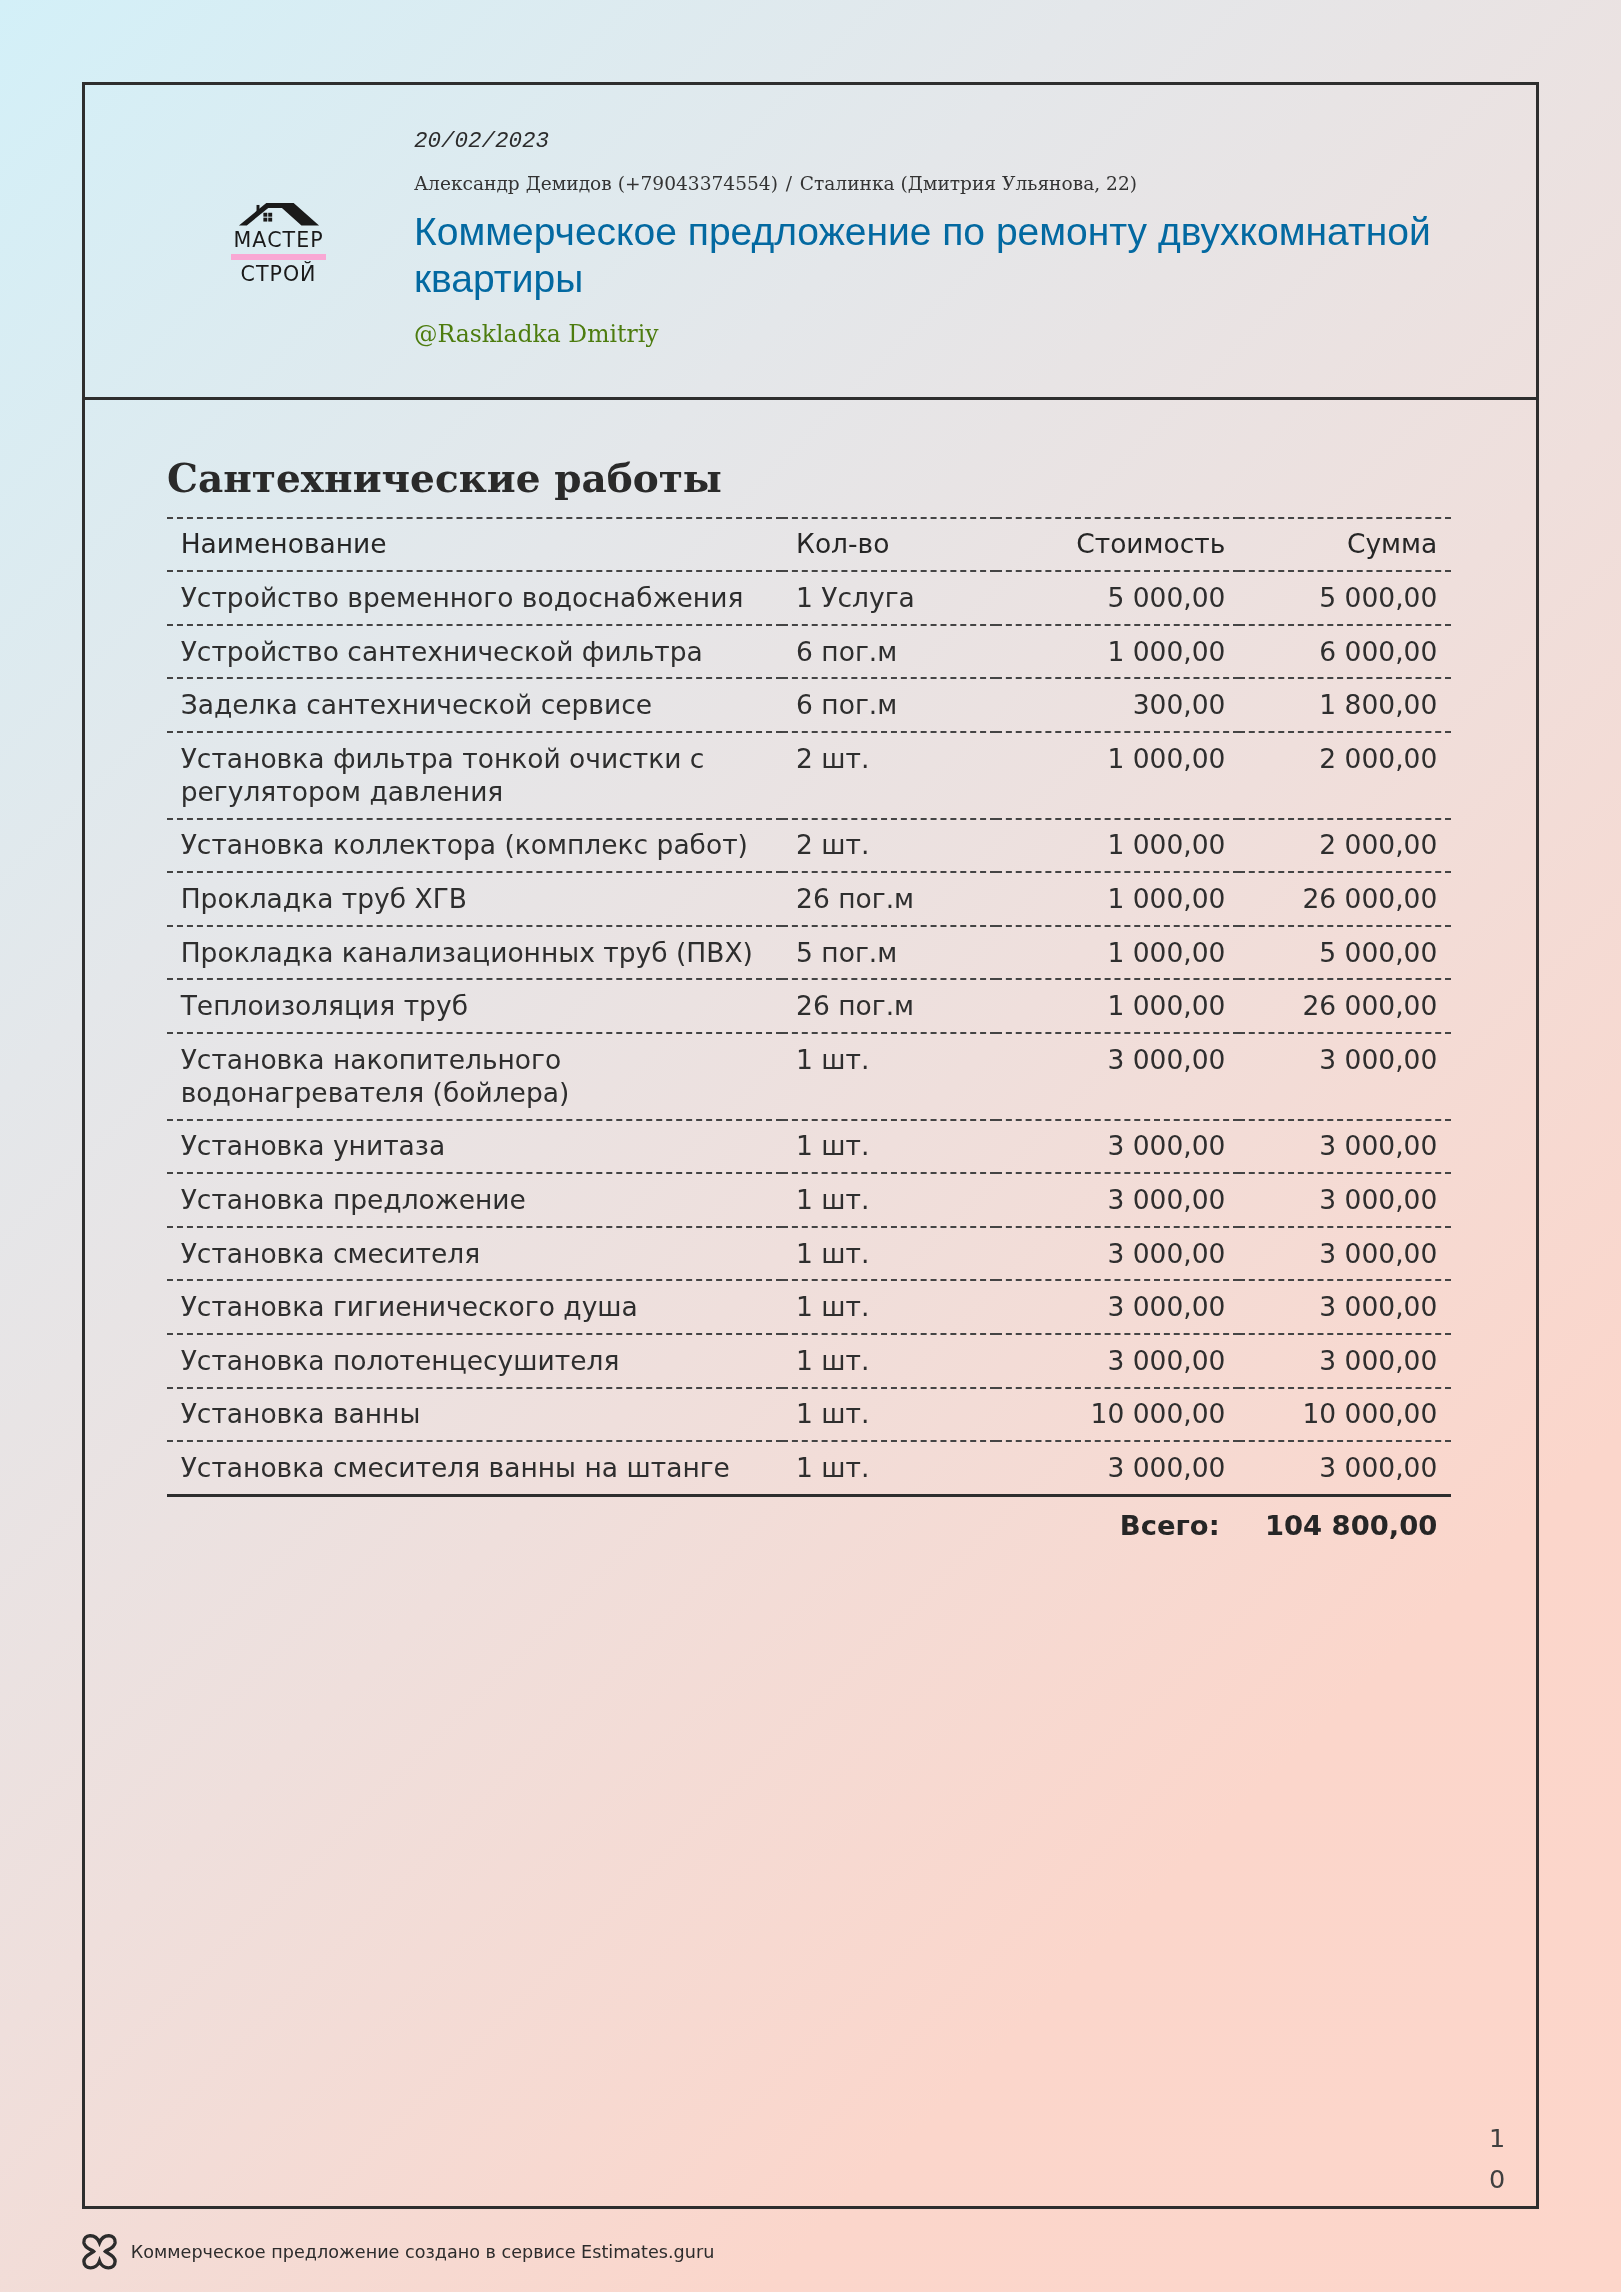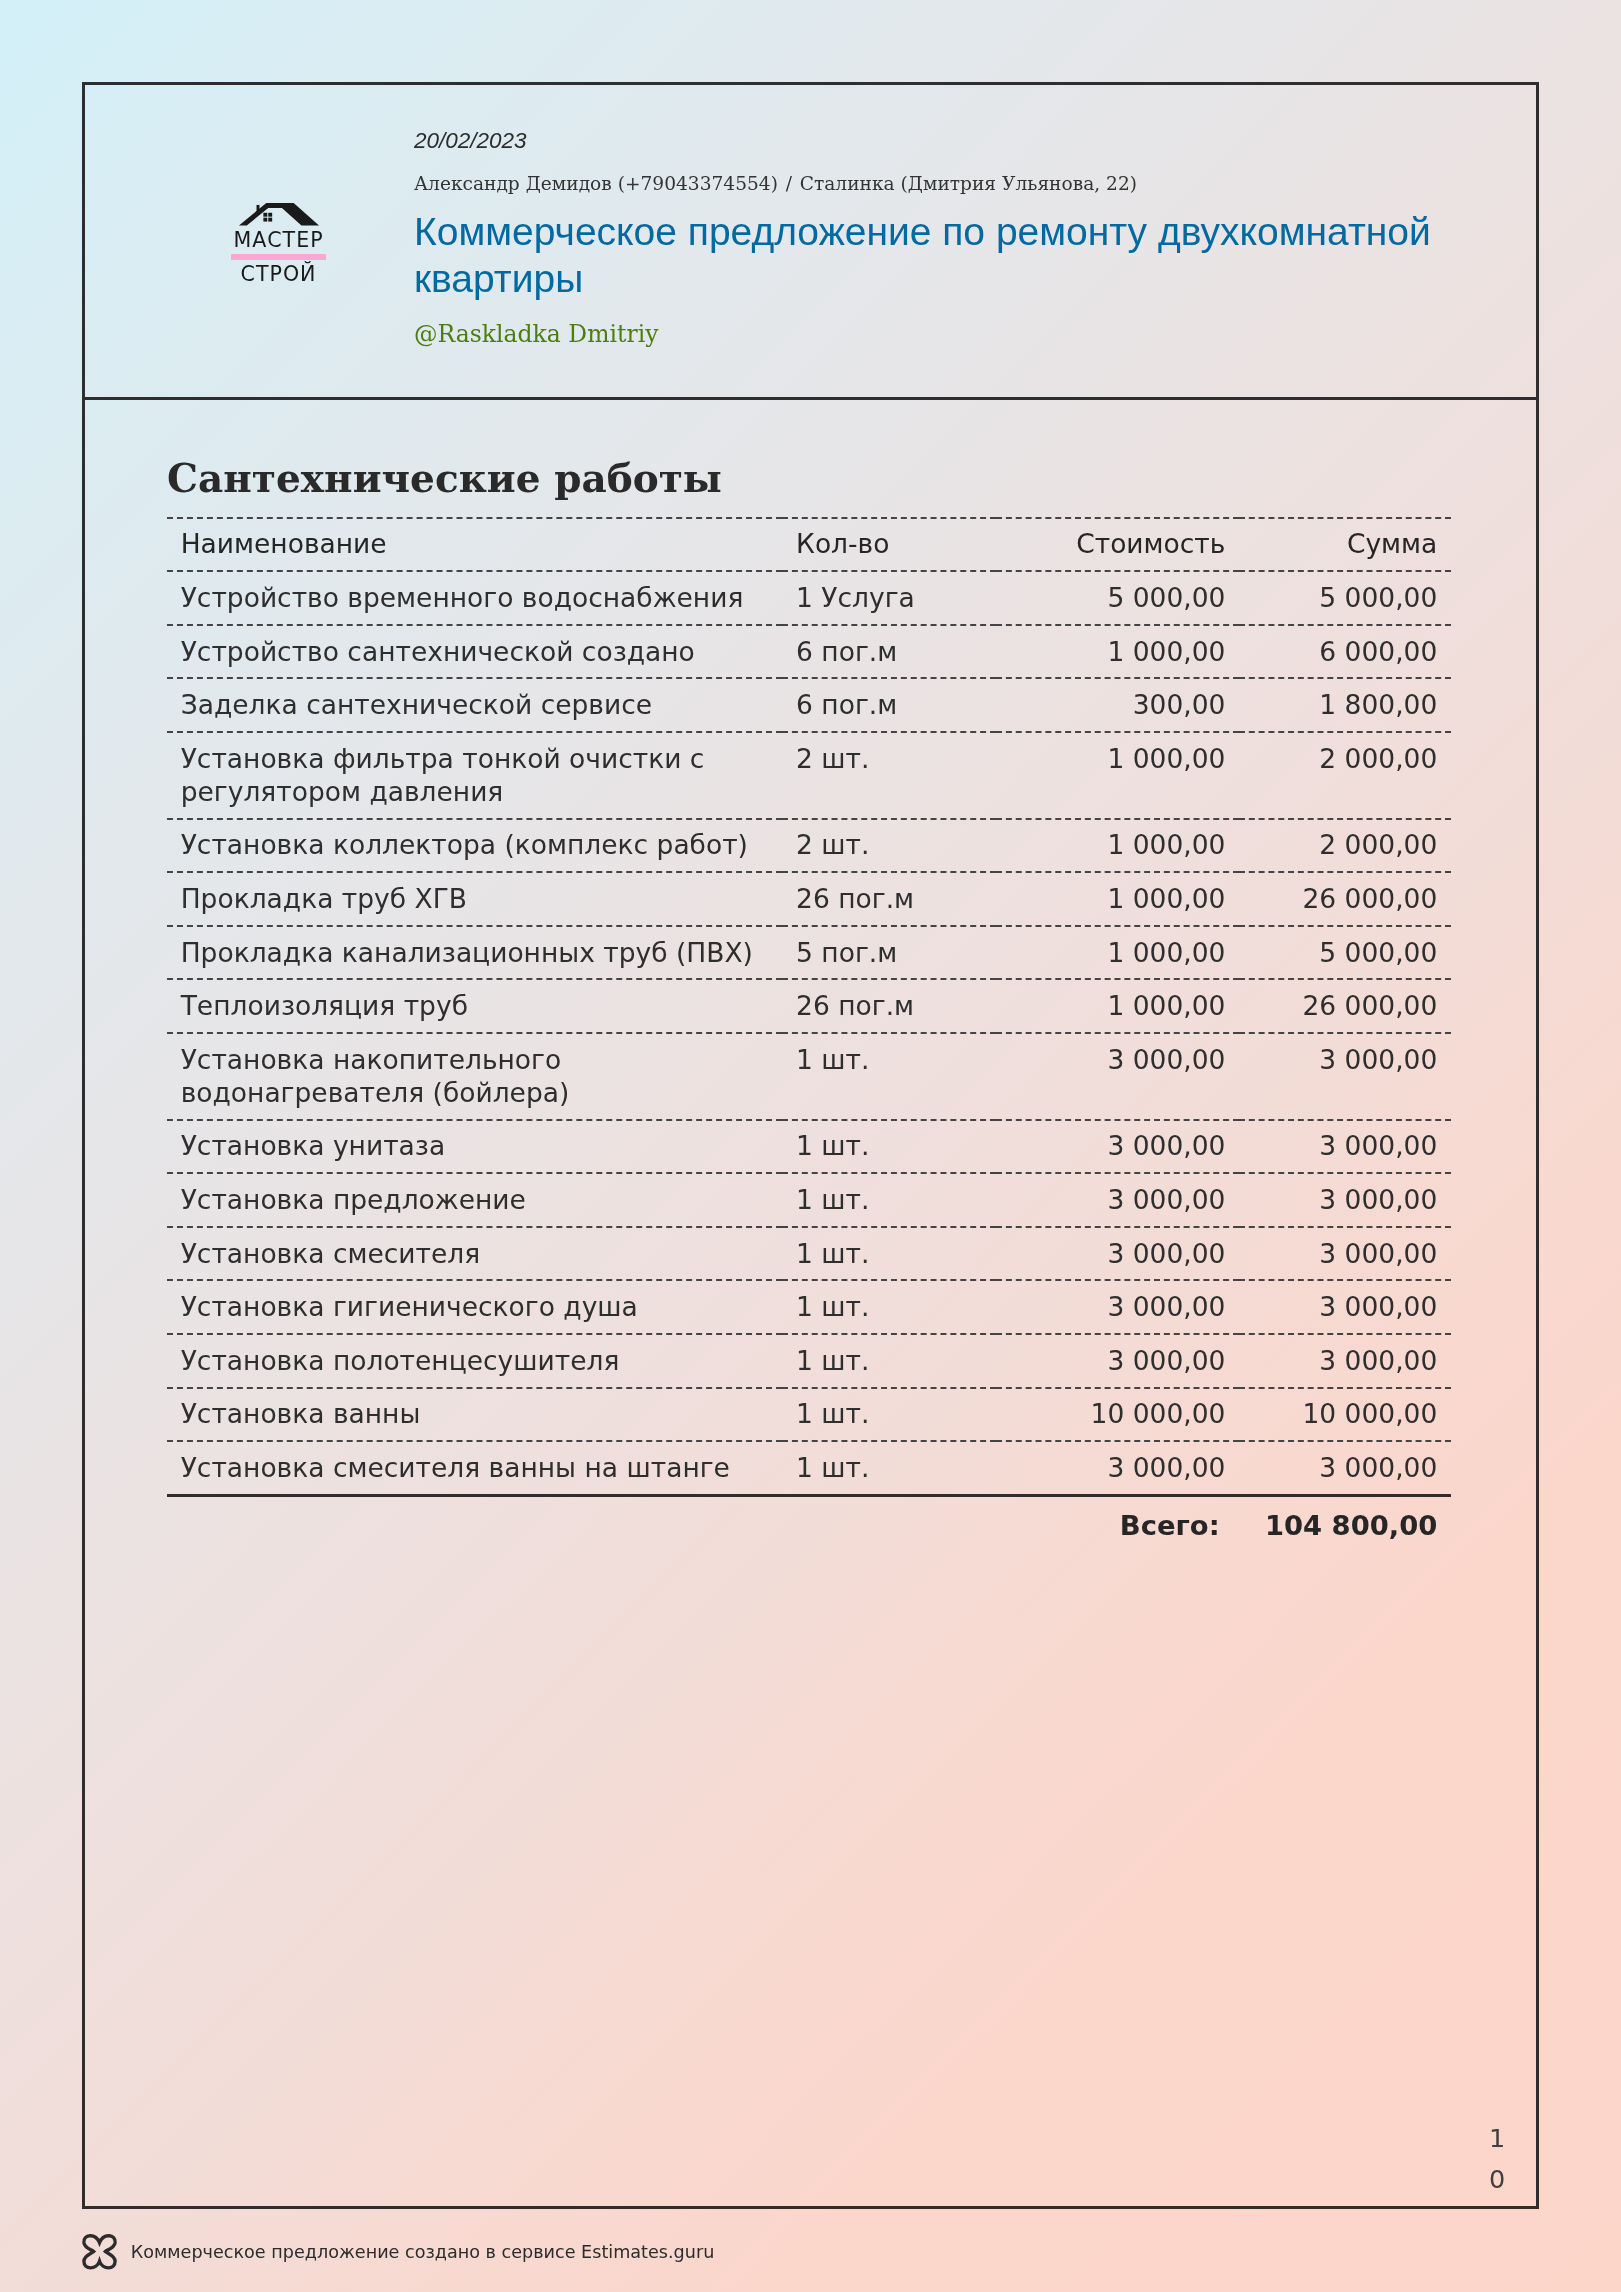--- a/index.html
+++ b/index.html
@@ -19,21 +19,21 @@
   }
   .logo {
     position: absolute; left: 120px; top: 116px; width: 147px; height: 108px; text-align: center;
   }
   .logo svg { display: block; margin: 0 auto; }
   .logo .line1, .logo .line2 {
     font-family: "DejaVu Sans", sans-serif; font-size: 20.6px; letter-spacing: 1px; color: #1a1a1a; line-height: 29px;
   }
   .logo .line1 { border-bottom: 6px solid #f9a8d4; display: inline-block; padding: 0 2px; line-height: 27.4px; }
   .hdr-text { position: absolute; left: 329px; top: 39px; right: 39px; }
-  .date { font-family: Liberation Sans, sans-serif; font-style: italic; font-size: 22.5px; color: #2c2c2c; margin-top: 3.9px; }
+  .date { font-family: Liberation Mono, monospace; font-style: italic; font-size: 22.5px; color: #2c2c2c; margin-top: 3.9px; }
   .contact { font-family: "DejaVu Serif", serif; font-size: 18.6px; color: #333; margin-top: 19.6px; }
   .contact .sep { margin: 0 7.8px; }
   .title { font-family: Liberation Sans, sans-serif; font-size: 39px; line-height: 47px; color: #0369a1; margin-top: 13.7px; }
   .author { font-family: "DejaVu Serif", serif; font-size: 23.5px; color: #4d7c0f; margin-top: 17.6px; }
 
   .section { position: absolute; left: 82px; top: 392px; width: 1284px; }
   .section-title { font-family: "DejaVu Serif", serif; font-size: 39px; color: #2a2a2a; margin: 0 0 15.7px 0; }
   table { width: 100%; border-collapse: collapse; font-family: "DejaVu Sans", sans-serif; font-size: 26.5px; color: #2e2e2e; }
   th, td { padding: 8.8px 13.7px 9.8px 13.7px; vertical-align: top; border-bottom: 2px dashed #444; line-height: 33px; font-weight: normal; text-align: left; }
   thead th { border-top: 2px dashed #444; color: #262626; }
@@ -92,21 +92,21 @@
         </tr>
       </thead>
       <tbody id="rows">
           <tr>
             <td class="name">Устройство временного водоснабжения</td>
             <td class="qty">1 Услуга</td>
             <td class="price">5 000,00</td>
             <td class="sum">5 000,00</td>
           </tr>
           <tr>
-            <td class="name">Устройство сантехнической создано</td>
+            <td class="name">Устройство сантехнической фильтра</td>
             <td class="qty">6 пог.м</td>
             <td class="price">1 000,00</td>
             <td class="sum">6 000,00</td>
           </tr>
           <tr>
             <td class="name">Заделка сантехнической сервисе</td>
             <td class="qty">6 пог.м</td>
             <td class="price">300,00</td>
             <td class="sum">1 800,00</td>
           </tr>

